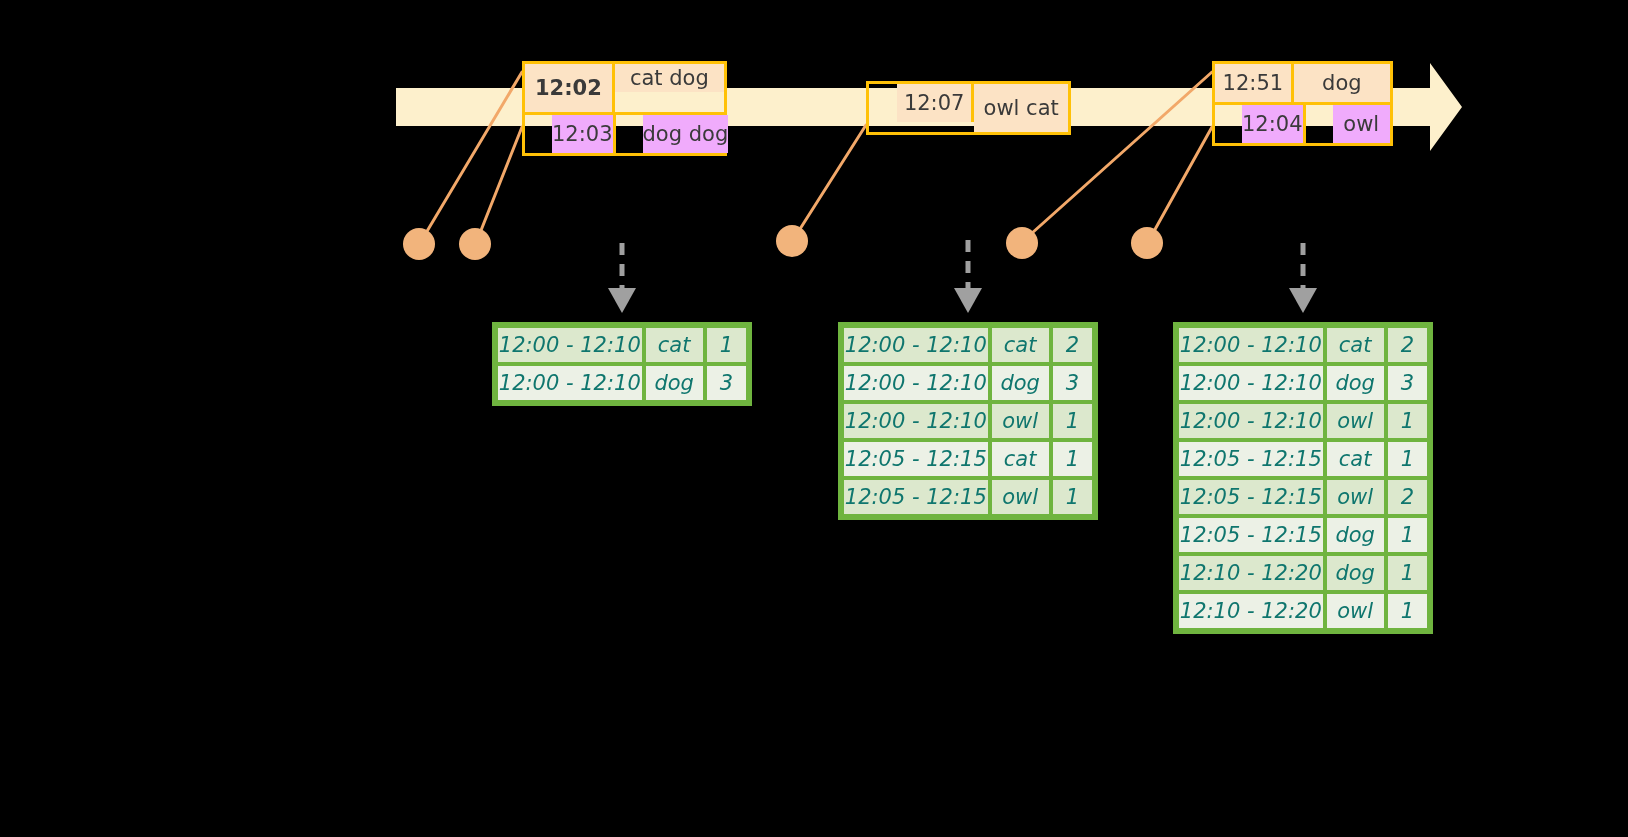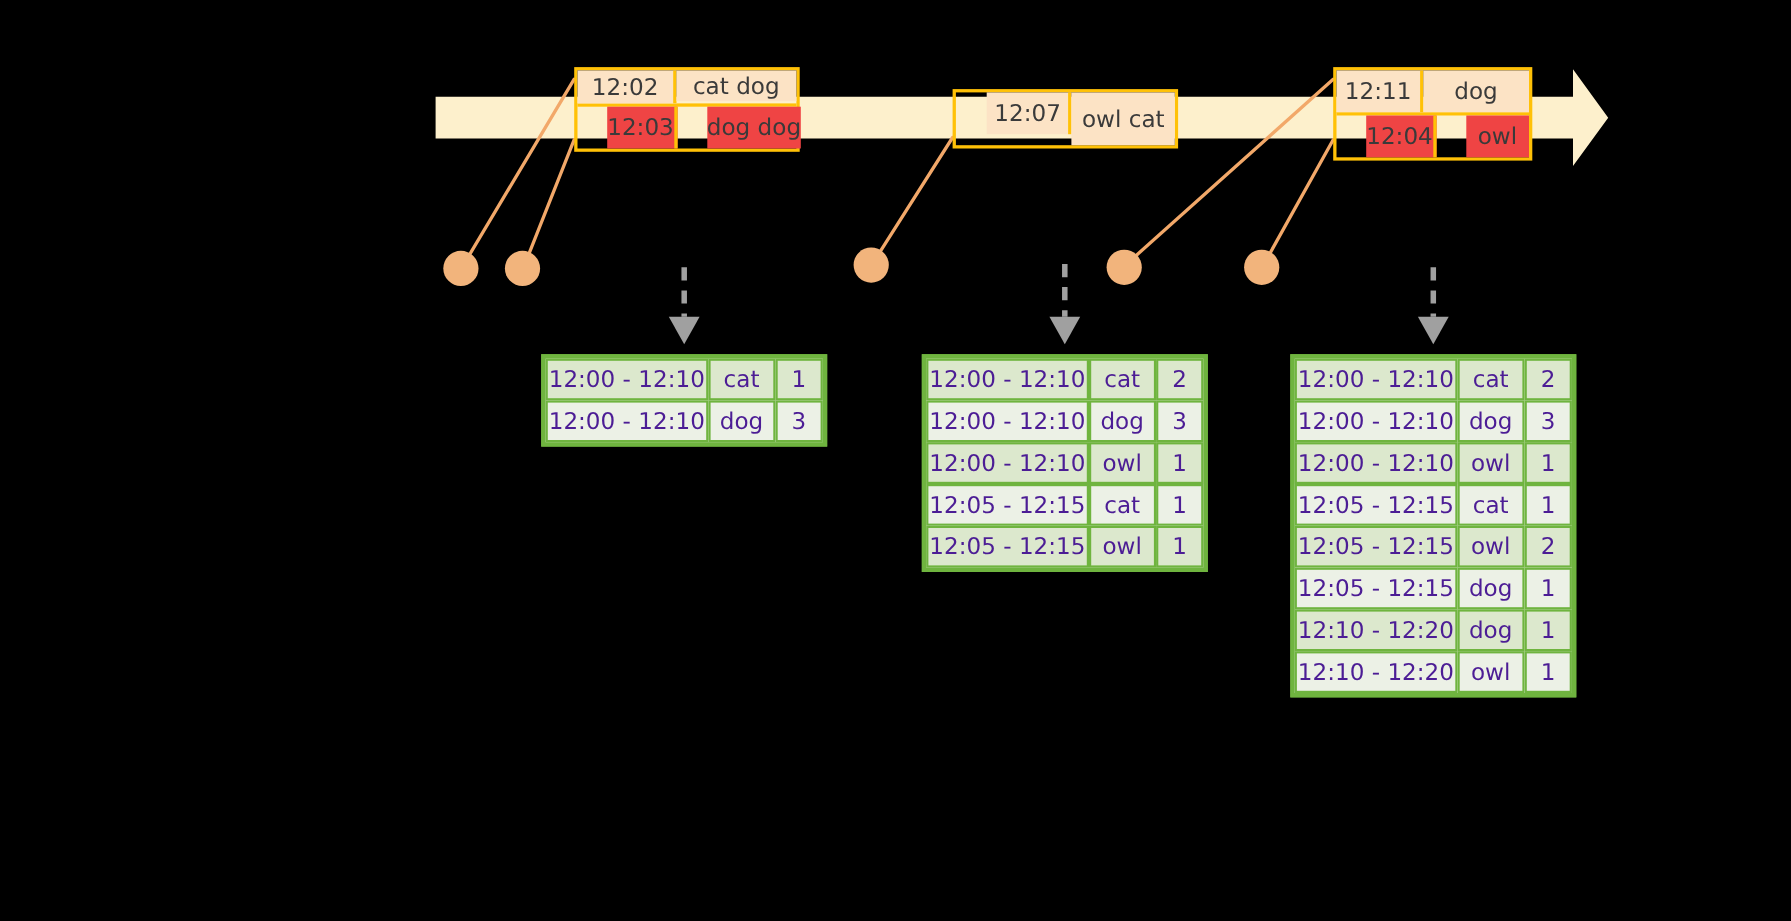--- a/index.html
+++ b/index.html
@@ -10,28 +10,28 @@
 
   
   .evt-group{position:absolute;border:3px solid #FFC107;box-sizing:border-box;}
   .evt-row{display:flex;align-items:stretch;}
   .evt-row + .evt-row{border-top:3px solid #FFC107;}
   .evt-time,.evt-val{
       display:flex;align-items:center;justify-content:center;
       color:#3a3a3a;font-size:21px;line-height:1;white-space:nowrap;}
   .evt-time{border-right:3px solid #FFC107;}
   .shade-a .evt-time,.shade-a .evt-val{background:#FCE3C5;}
-  .shade-b .evt-time,.shade-b .evt-val{background:#ef4444;margin-left:27px;}
+  .shade-b .evt-time,.shade-b .evt-val{background:#f0abfc;margin-left:27px;}
 
   
   .tbl{position:absolute;border:4px solid #6FB43F;box-sizing:border-box;background:#6FB43F;}
   .trow{display:flex;}
   .tcell{display:flex;align-items:center;justify-content:center;
-         color:#4c1d95;font-size:21px;line-height:1;white-space:nowrap;
-         border:2px solid #6FB43F;box-sizing:border-box;}
+         color:#0f766e;font-size:21px;line-height:1;white-space:nowrap;
+         border:2px solid #6FB43F;box-sizing:border-box;font-style:italic;}
   .trow.even .tcell{background:#DCE8CD;}
   .trow.odd  .tcell{background:#ECF1E6;}
   .c-range{}
   .c-key{}
   .c-cnt{}
 </style>
 </head>
 <body>
 
 <div id="stage">
@@ -69,39 +69,39 @@
       </g>
       <g>
         <line x1="1303" y1="243" x2="1303" y2="288" stroke-dasharray="12 9"></line>
         <path d="M1289 288 L1317 288 L1303 313 Z" stroke="none"></path>
       </g>
     </g>
   </svg>
 
   <div class="evt-group" style="left:522px;top:61px;width:205px;">
     <div class="evt-row shade-a">
-      <div class="evt-time" style="width:88px;height:30px;">12:02</div>
+      <div class="evt-time" style="width:88px;height:48px;font-weight:bold;">12:02</div>
       <div class="evt-val" style="width:111px;height:28px;">cat dog</div>
     </div>
     <div class="evt-row shade-b">
       <div class="evt-time" style="width:88px;height:38px;">12:03</div>
       <div class="evt-val" style="width:111px;height:38px;">dog dog</div>
     </div>
   </div>
 
   <div class="evt-group" style="left:866px;top:81px;width:205px;">
     <div class="evt-row shade-a">
       <div class="evt-time" style="width:88px;height:38px;margin-left:28px;">12:07</div>
       <div class="evt-val" style="width:111px;height:48px;">owl cat</div>
     </div>
   </div>
 
   <div class="evt-group" style="left:1212px;top:61px;width:181px;">
     <div class="evt-row shade-a">
-      <div class="evt-time" style="width:77px;height:38px;">12:11</div>
+      <div class="evt-time" style="width:77px;height:38px;">12:51</div>
       <div class="evt-val" style="width:98px;height:38px;">dog</div>
     </div>
     <div class="evt-row shade-b">
       <div class="evt-time" style="width:77px;height:38px;">12:04</div>
       <div class="evt-val" style="width:98px;height:38px;">owl</div>
     </div>
   </div>
 
   <div class="tbl" style="left:492px;top:322px;width:260px;">
       <div class="trow even">

